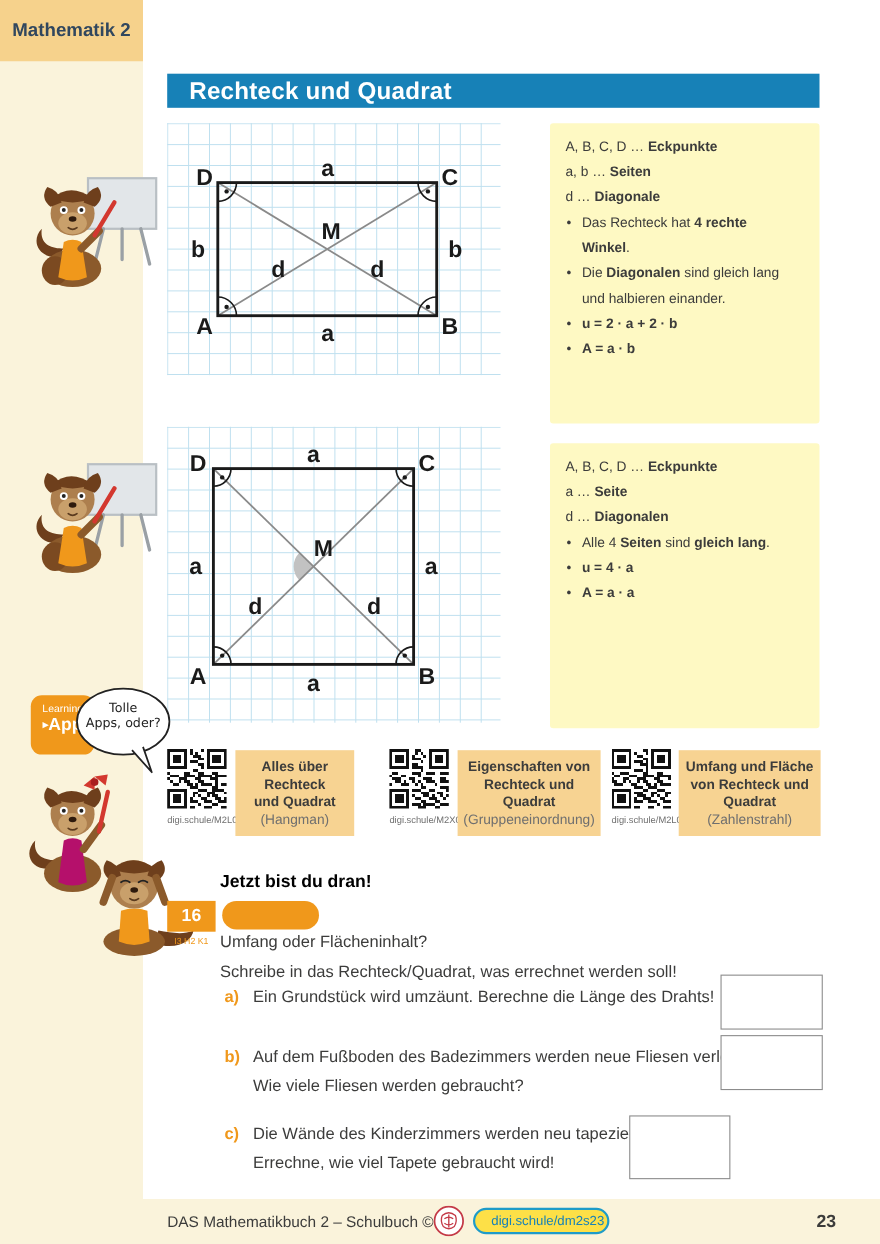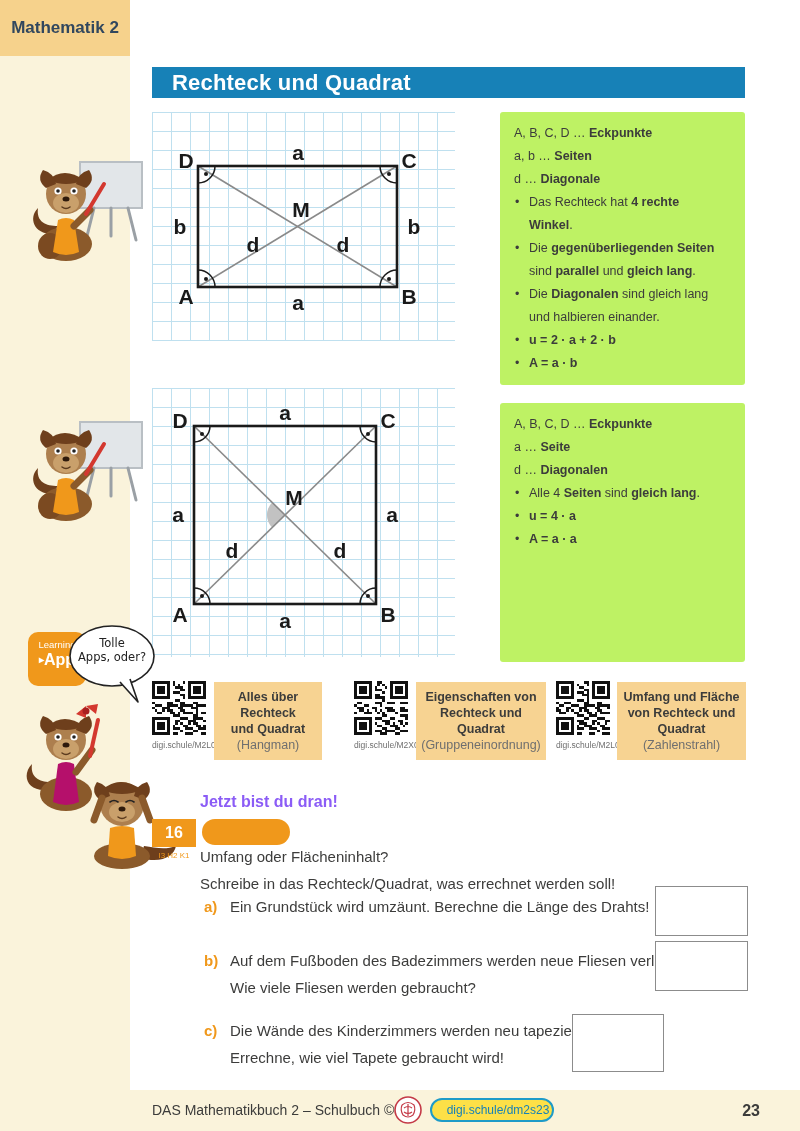--- a/index.html
+++ b/index.html
@@ -20,21 +20,21 @@
   
   .grid{background-color:#fff;
     background-image:linear-gradient(#bfe0ef 1px,transparent 1px),
                      linear-gradient(90deg,#bfe0ef 1px,transparent 1px);
     background-size:19px 19px;}
   #grid1{left:152px;top:112px;width:303px;height:229px;}
   #grid2{left:152px;top:388px;width:303px;height:269px;}
   .diagram{position:absolute;left:0;top:0;}
 
   
-  .infobox{background:#bef264;border-radius:3px;padding:10px 14px;font-size:12.5px;line-height:23px;color:#3c3c3b;}
+  .infobox{background:#fef9c3;border-radius:3px;padding:10px 14px;font-size:12.5px;line-height:23px;color:#3c3c3b;}
   #infobox1{left:500px;top:112px;width:217px;height:253px;}
   #infobox2{left:500px;top:403px;width:217px;height:239px;}
   .iline{position:relative;}
   .iline.bullet{padding-left:15px;}
   .iline.bullet:before{content:"•";position:absolute;left:1px;top:0;}
   .iline.formula{color:#3c3c3b;}
 
   
   #learning-badge{left:28px;top:632px;width:58px;height:54px;background:#f0981b;border-radius:10px;
     color:#fff;text-align:center;padding-top:8px;box-sizing:border-box;}
@@ -53,21 +53,21 @@
     font-size:12.5px;line-height:16px;}
   .app-label .t{font-weight:bold;color:#3c3c3b;}
   .app-label .s{color:#6f6f6f;}
   #qr1{left:152px;top:681px;} #qr2{left:354px;top:681px;} #qr3{left:556px;top:681px;}
   #qrc1{left:152px;top:740px;} #qrc2{left:354px;top:740px;} #qrc3{left:556px;top:740px;}
   #label1{left:214px;top:682px;width:108px;}
   #label2{left:416px;top:682px;width:130px;}
   #label3{left:617px;top:682px;width:129px;}
 
   
-  #exercise-heading{left:200px;top:793px;font-size:16px;font-weight:bold;color:#8b5cf6;}
+  #exercise-heading{left:200px;top:793px;font-size:16px;font-weight:bold;color:#000000;}
   #num-badge{left:152px;top:819px;width:44px;height:28px;background:#f0981b;color:#fff;
     font-weight:bold;font-size:16px;text-align:center;line-height:28px;}
   #exercise-pill{left:202px;top:819px;width:88px;height:26px;background:#f0981b;border-radius:13px;}
   #competency-code{left:148px;top:851px;width:52px;text-align:center;font-size:8px;color:#f0981b;}
   .body-text{font-size:15px;color:#3c3c3b;}
   #intro1{left:200px;top:848px;}
   #intro2{left:200px;top:875px;}
   .marker{font-size:15px;font-weight:bold;color:#f0981b;}
   #marker-a{left:204px;top:898px;} #text-a1{left:230px;top:898px;}
   #marker-b{left:204px;top:952px;} #text-b1{left:230px;top:952px;} #text-b2{left:230px;top:979px;}
@@ -153,21 +153,20 @@
       <text x="142" y="117">M</text>
     </g>
   </svg>
 </div>
 
 <div class="abs infobox" id="infobox1">
   <div class="iline"><span>A, B, C, D … </span><span class="b">Eckpunkte</span></div>
   <div class="iline"><span>a, b … </span><span class="b">Seiten</span></div>
   <div class="iline"><span>d … </span><span class="b">Diagonale</span></div>
   <div class="iline bullet"><span>Das Rechteck hat </span><span class="b">4 rechte</span><br><span class="b">Winkel</span><span>.</span></div>
-  <div class="iline bullet"><span>Die </span><span class="b">gegenüberliegenden Seiten</span><br><span>sind </span><span class="b">parallel</span><span> und </span><span class="b">gleich lang</span><span>.</span></div>
   <div class="iline bullet"><span>Die </span><span class="b">Diagonalen</span><span> sind gleich lang</span><br><span>und halbieren einander.</span></div>
   <div class="iline bullet formula"><span class="b">u = 2 · a + 2 · b</span></div>
   <div class="iline bullet formula"><span class="b">A = a · b</span></div>
 </div>
 
 <div class="abs infobox" id="infobox2">
   <div class="iline"><span>A, B, C, D … </span><span class="b">Eckpunkte</span></div>
   <div class="iline"><span>a … </span><span class="b">Seite</span></div>
   <div class="iline"><span>d … </span><span class="b">Diagonalen</span></div>
   <div class="iline bullet"><span>Alle 4 </span><span class="b">Seiten</span><span> sind </span><span class="b">gleich lang</span><span>.</span></div>

